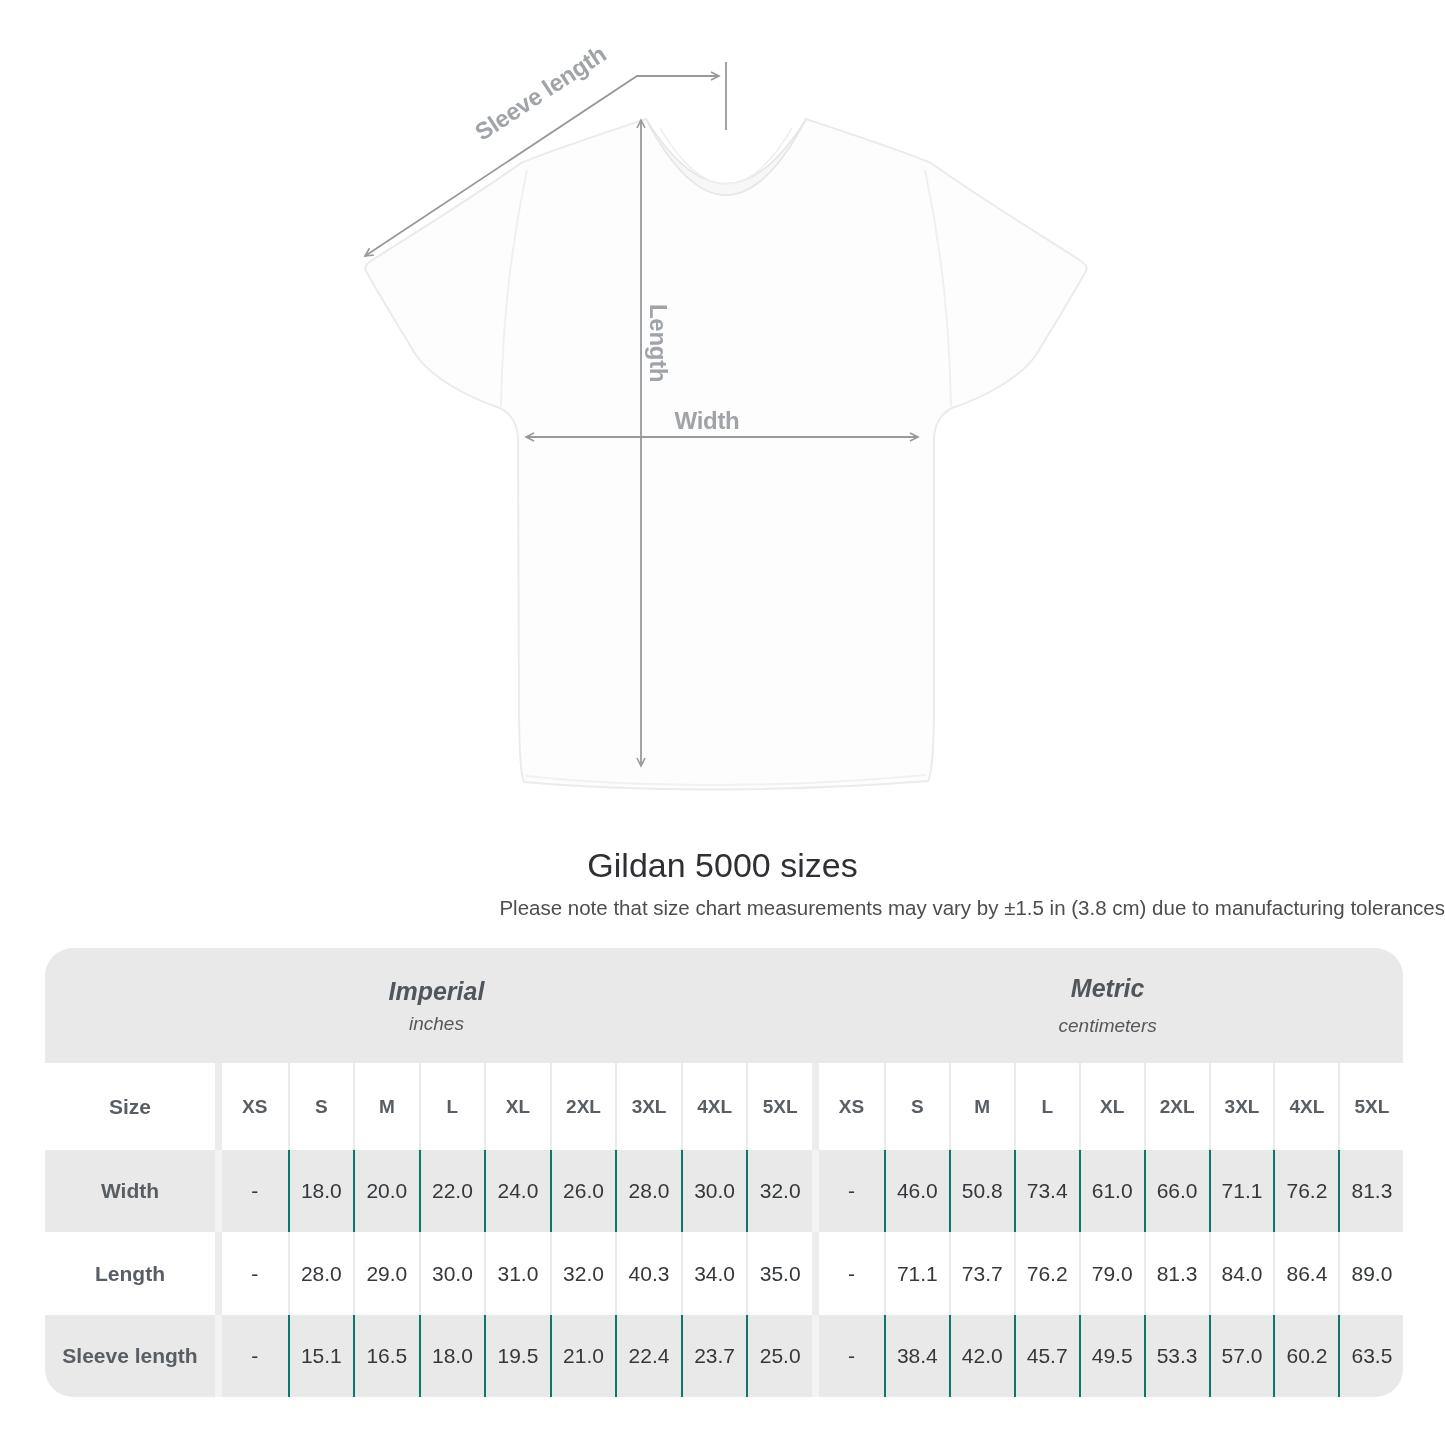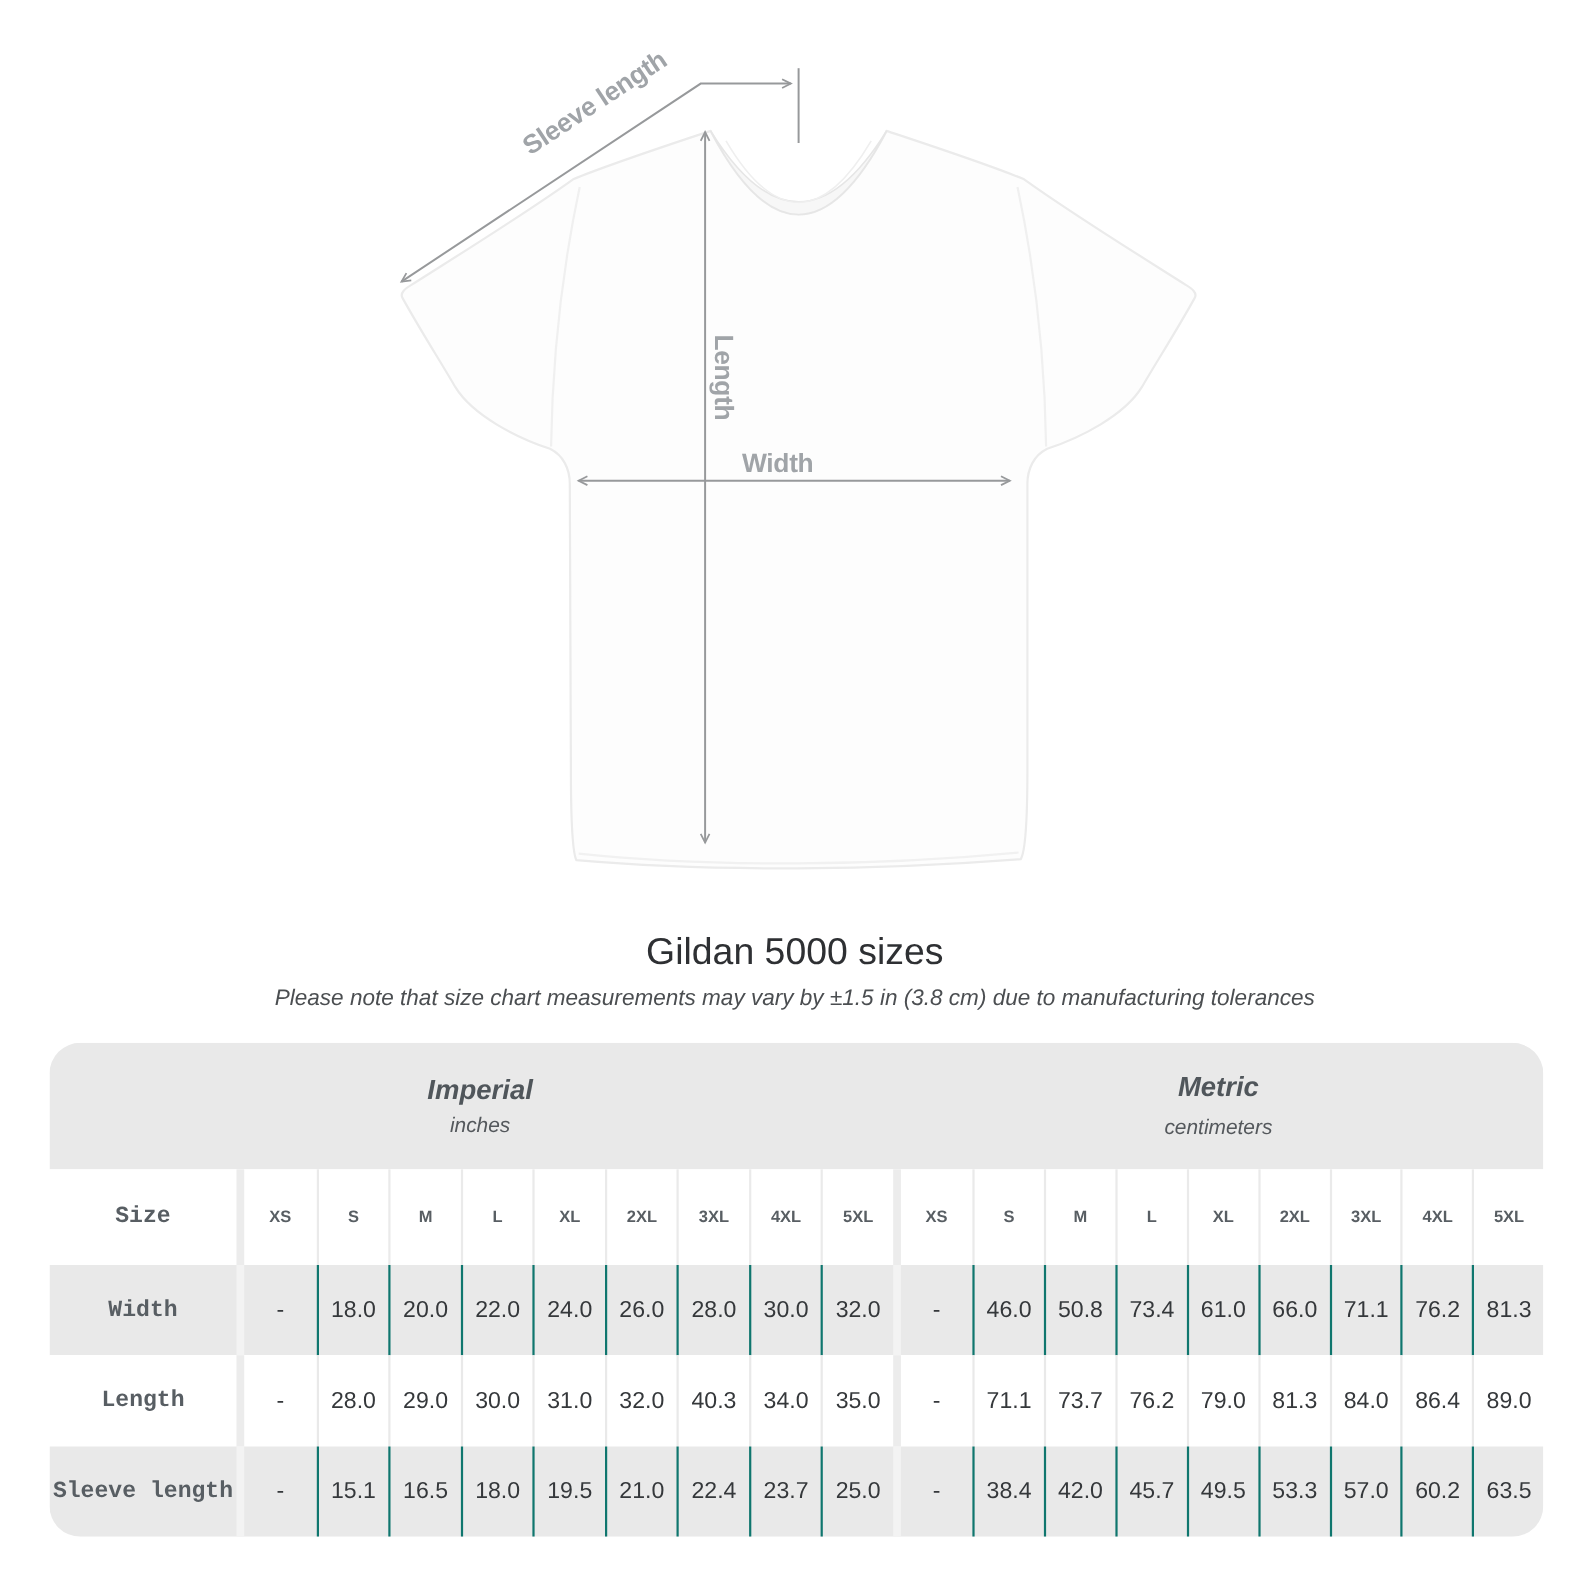--- a/index.html
+++ b/index.html
@@ -15,22 +15,22 @@
     fill:#a0a4a8; font-weight:bold; font-size:24px; letter-spacing:-0.3px;
     font-family:"Liberation Sans", sans-serif;
   }
 
   
   .page-title {
     position:absolute; left:0; top:846px; width:1445px; text-align:center;
     font-size:34px; font-weight:normal; color:#2e3033;
   }
   .page-subtitle {
-    position:absolute; left:0; top:896px; width:1445px; text-align:center;
-    font-style:italic; font-size:20.5px; color:#4b4e51;
+    position:absolute; left:0; top:896px; width:1445px; text-align:right;
+    font-size:20.5px; color:#4b4e51;
   }
 
   
   .size-table {
     position:absolute; left:45px; top:948px; width:1358px; height:449px;
     border-radius:28px; overflow:hidden; background:#ffffff;
   }
   .trow {
     display:grid;
     grid-template-columns:170px 7px repeat(9,65.55px) 7px repeat(9,64.95px);
@@ -46,22 +46,22 @@
   .unit-cell {
     display:flex; flex-direction:column; align-items:center; justify-content:center;
     gap:7px;
   }
   .unit-imperial { grid-column:1 / 12;padding-left:16px; }
   .unit-metric   { grid-column:12 / 22;gap:12px; }
   .unit-title { font-size:25px; font-weight:bold; font-style:italic; color:#50565b; }
   .unit-sub   { font-size:19px; font-style:italic; color:#54585c; }
 
   .cell { display:flex; align-items:center; justify-content:center; }
-  .hlabel, .rlabel { font-size:21px; font-weight:bold; color:#585e63;font-family:Liberation Mono, monospace; }
-  .hcell { font-size:15px; font-weight:bold; color:#585e63; }
+  .hlabel, .rlabel { font-size:21px; font-weight:bold; color:#585e63; }
+  .hcell { font-size:19px; font-weight:bold; color:#585e63; }
   .num   { font-size:21px; color:#35383b; }
 
   
   .size-row .hcell + .hcell { border-left:2px solid #eaeaea; }
   .row-white .num + .num    { border-left:2px solid #e9e9e9; }
   .row-gray  .num + .num    { border-left:2px solid #0f766e; }
 
   
   .size-row .band, .row-white .band { background:#ececec; }
   .row-gray .band { background:#f3f3f3; }

